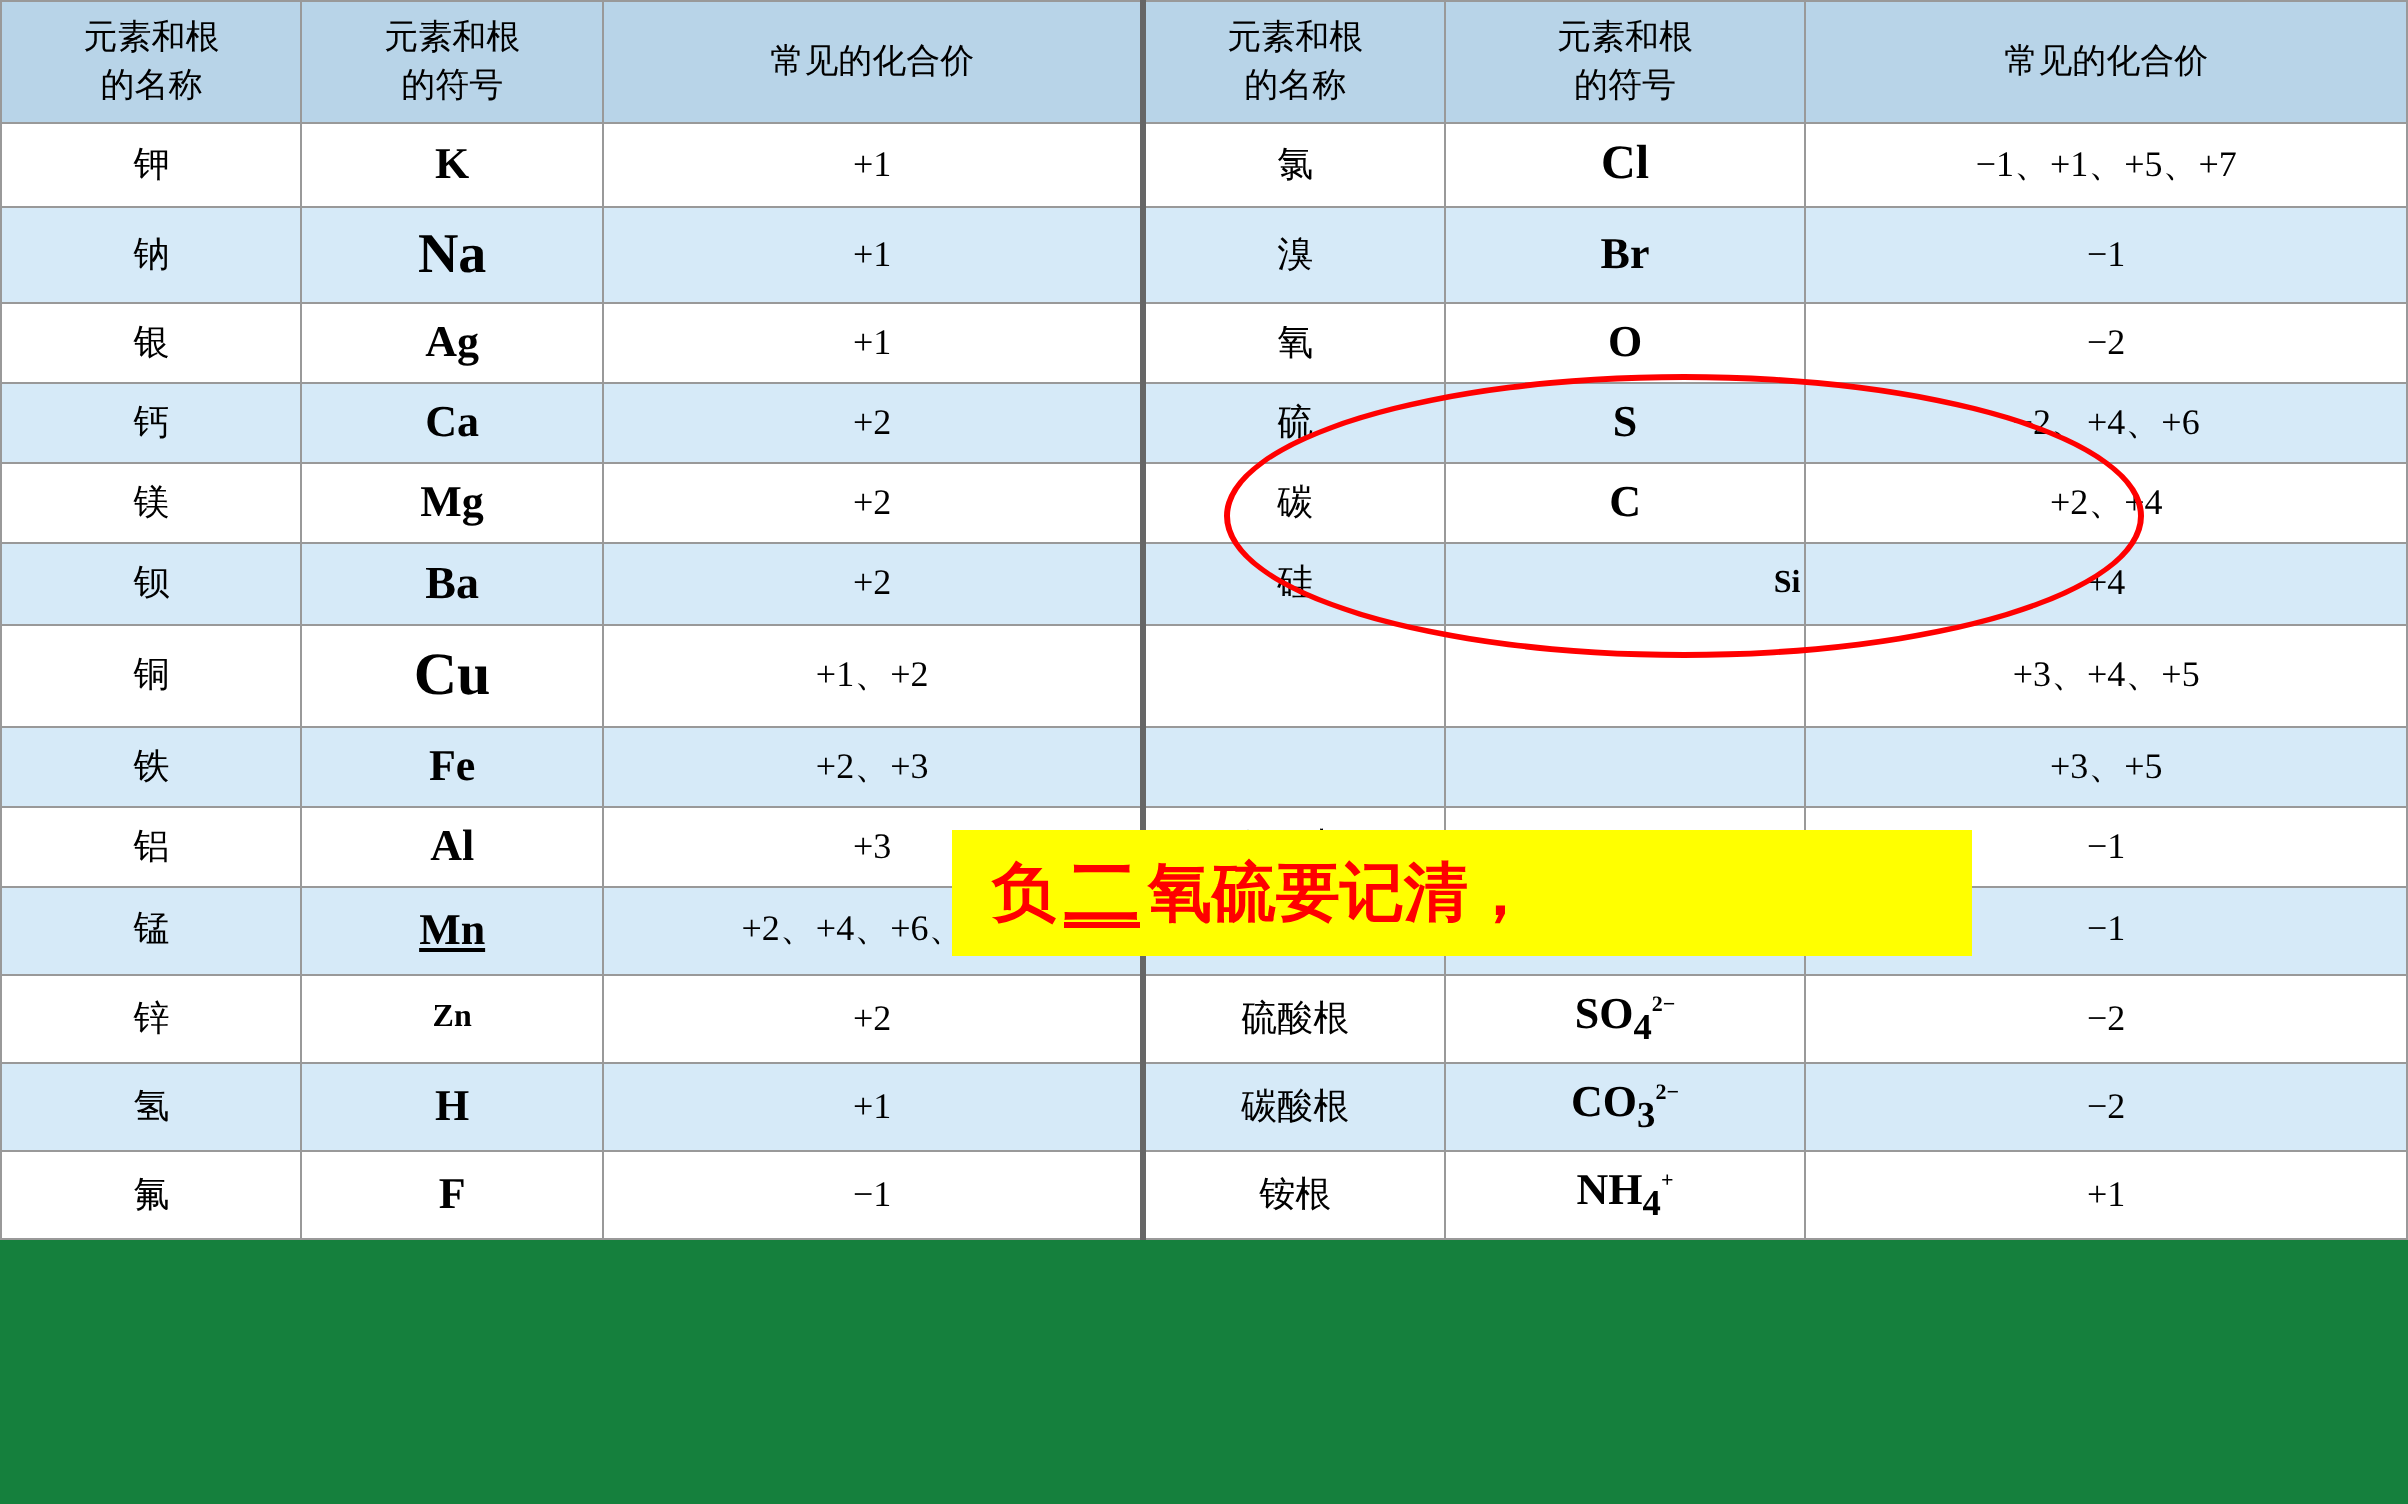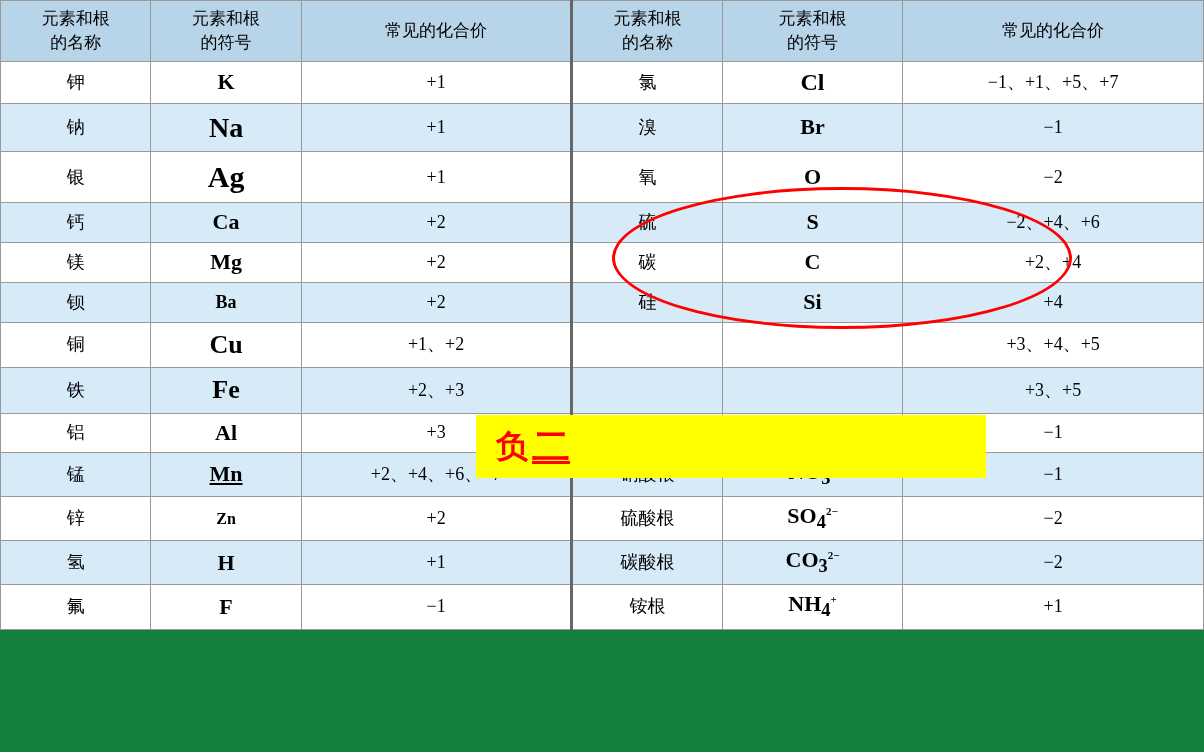--- a/index.html
+++ b/index.html
@@ -121,21 +121,21 @@
         <tr class="row-blue">
           <td>钠</td>
           <td style="font-weight: bold; font-size: 28px;">Na</td>
           <td>+1</td>
           <td class="col-divider">溴</td>
           <td style="font-weight: bold; font-size: 22px;">Br</td>
           <td>−1</td>
         </tr>
         <tr class="row-light">
           <td>银</td>
-          <td style="font-weight: bold; font-size: 30px;">Ag</td>
+          <td style="font-weight: bold; font-size: 22px;">Ag</td>
           <td>+1</td>
           <td class="col-divider">氧</td>
           <td style="font-weight: bold; font-size: 22px;">O</td>
           <td>−2</td>
         </tr>
         <tr class="row-blue">
           <td>钙</td>
           <td style="font-weight: bold; font-size: 22px; margin-top: 32px;">Ca</td>
           <td>+2</td>
           <td class="col-divider">硫</td>
@@ -145,37 +145,37 @@
         <tr class="row-light">
           <td>镁</td>
           <td style="font-weight: bold; font-size: 22px; margin-top: 20px;">Mg</td>
           <td>+2</td>
           <td class="col-divider">碳</td>
           <td style="font-weight: bold; font-size: 22px;">C</td>
           <td>+2、+4</td>
         </tr>
         <tr class="row-blue">
           <td>钡</td>
-          <td style="font-weight: bold; font-size: 18px;">Ba</td>
+          <td style="font-weight: bold; font-size: 23px;">Ba</td>
           <td>+2</td>
           <td class="col-divider">硅</td>
-          <td style="font-weight: bold; font-size: 22px;">Si</td>
+          <td style="font-weight: bold; font-size: 16px; text-align: right;">Si</td>
           <td>+4</td>
         </tr>
         <tr class="row-light">
           <td>铜</td>
-          <td style="font-weight: bold; font-size: 26px;">Cu</td>
+          <td style="font-weight: bold; font-size: 30px;">Cu</td>
           <td>+1、+2</td>
           <td class="col-divider"></td>
           <td style="font-weight: bold; font-size: 22px;"></td>
           <td>+3、+4、+5</td>
         </tr>
         <tr class="row-blue">
           <td>铁</td>
-          <td style="font-weight: bold; font-size: 26px;">Fe</td>
+          <td style="font-weight: bold; font-size: 22px;">Fe</td>
           <td>+2、+3</td>
           <td class="col-divider"></td>
           <td style="font-weight: bold; font-size: 22px;"></td>
           <td>+3、+5</td>
         </tr>
         <tr class="row-light">
           <td>铝</td>
           <td style="font-weight: bold; font-size: 22px;">Al</td>
           <td>+3</td>
           <td class="col-divider">氢氧根</td>
@@ -216,14 +216,15 @@
         </tr>
       </tbody>
   </table>
 
   <div class="highlight-oval" style="left:612px; top:187px; width:460px; height:142px; border:3px solid red; border-radius:50%; position:absolute; pointer-events:none;">
   </div>
 
   <div class="highlight-banner" style="left:476px; top:415px; width:510px;">
     <span>负</span>
     <span class="banner-er">二</span>
+    <span>氧硫要记清，</span>
   </div>
 </div>
 
 </body></html>

